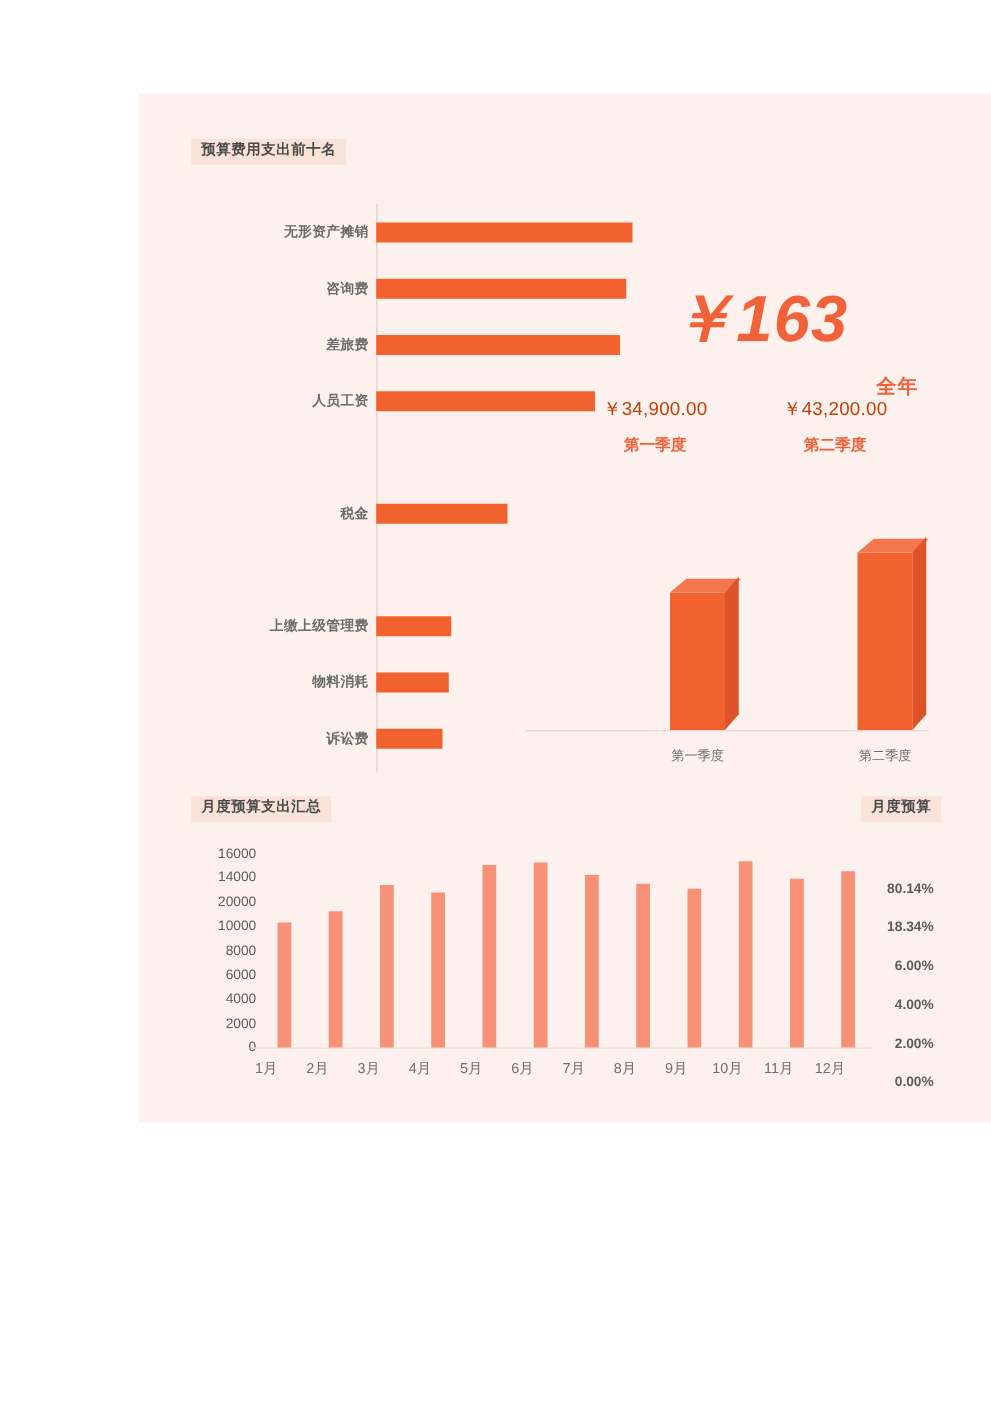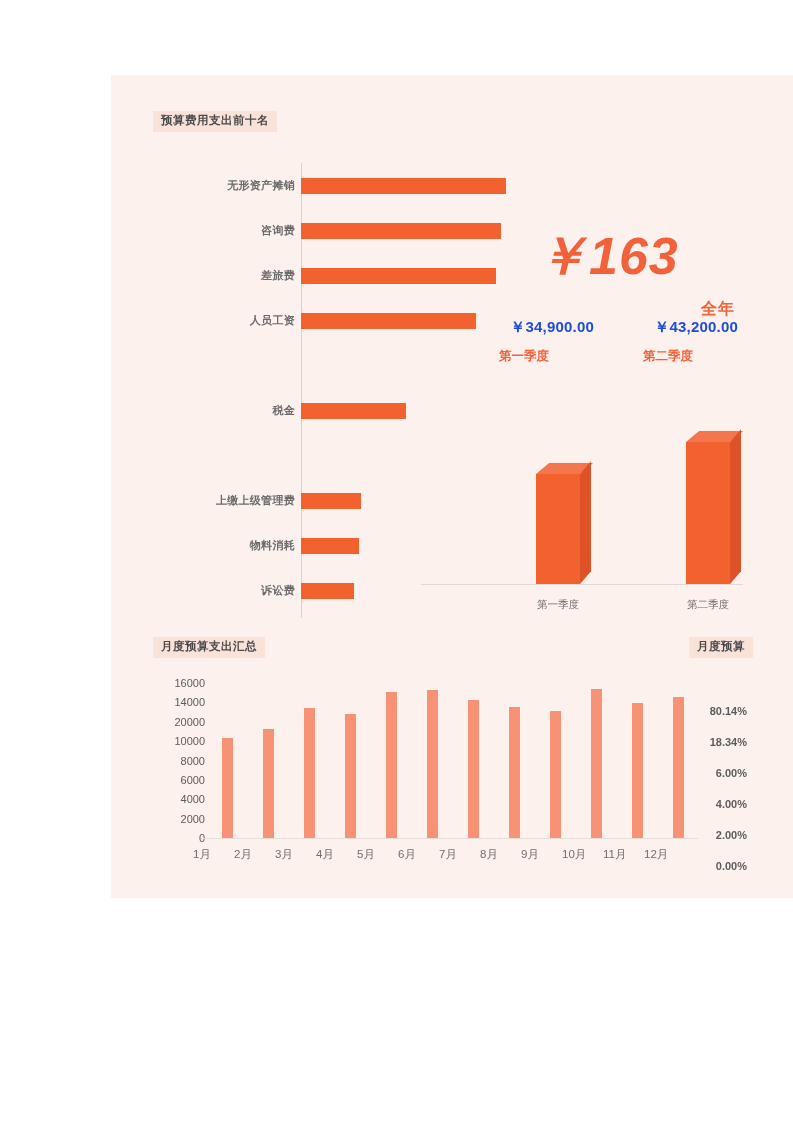--- a/index.html
+++ b/index.html
@@ -117,25 +117,24 @@
 
   
   .quarter-kpi {
     position: absolute;
     text-align: center;
     width: 140px;
   }
   .quarter-kpi .q-value {
     display: block;
     font-size: 15px;
-    font-weight: bold;
-    color: #1d4ed8;
+    font-weight: normal;
+    color: #c2410c;
     white-space: nowrap;
     letter-spacing: .2px;
-    text-align: right;
   }
   .quarter-kpi .q-name {
     display: block;
     margin-top: 11px;
     font-size: 12.5px;
     font-weight: bold;
     color: #f2623a;
     white-space: nowrap;
   }
   #quarter-kpi-1 { left: 343px; top: 243px; }
@@ -238,20 +237,21 @@
   .mbar {
     position: absolute;
     bottom: 0;
     width: 11px;
     background: #f79277;
   }
   .mbar-label {
     position: absolute;
     top: 172px;
     width: 40px;
+    text-align: center;
     font-size: 11.5px;
     color: #6f6f6f;
     white-space: nowrap;
   }
 
   
   #ratio-chart {
     position: absolute;
     left: 578px;
     top: 600px;

